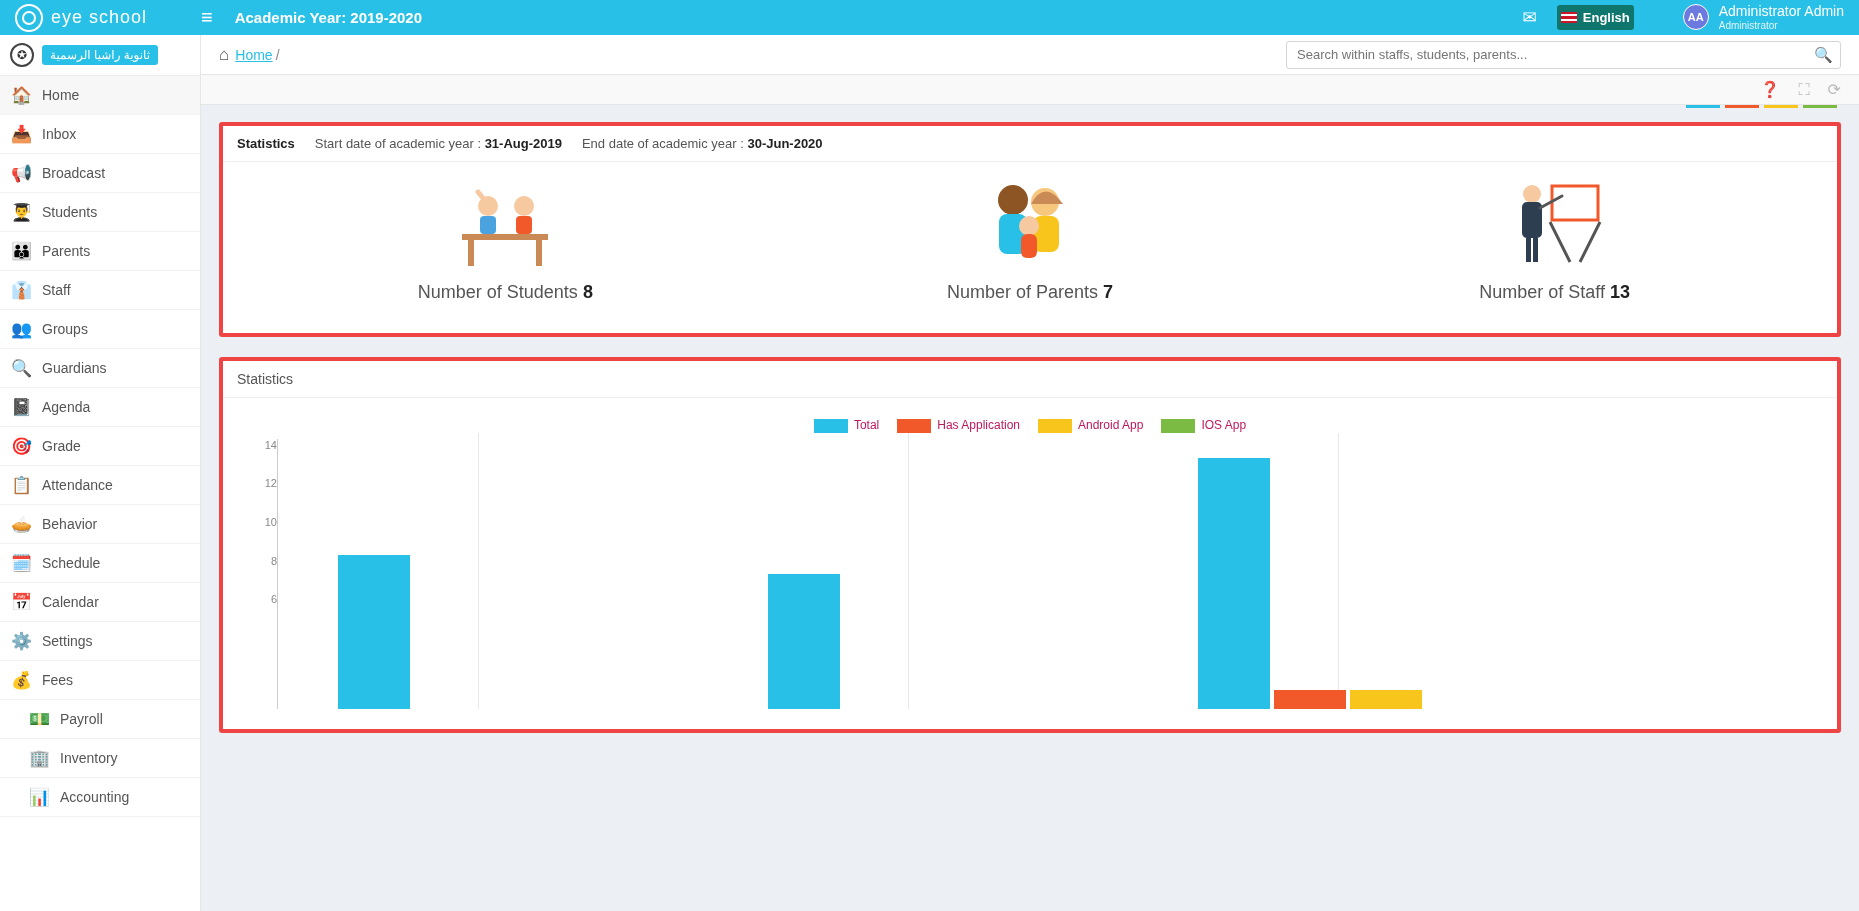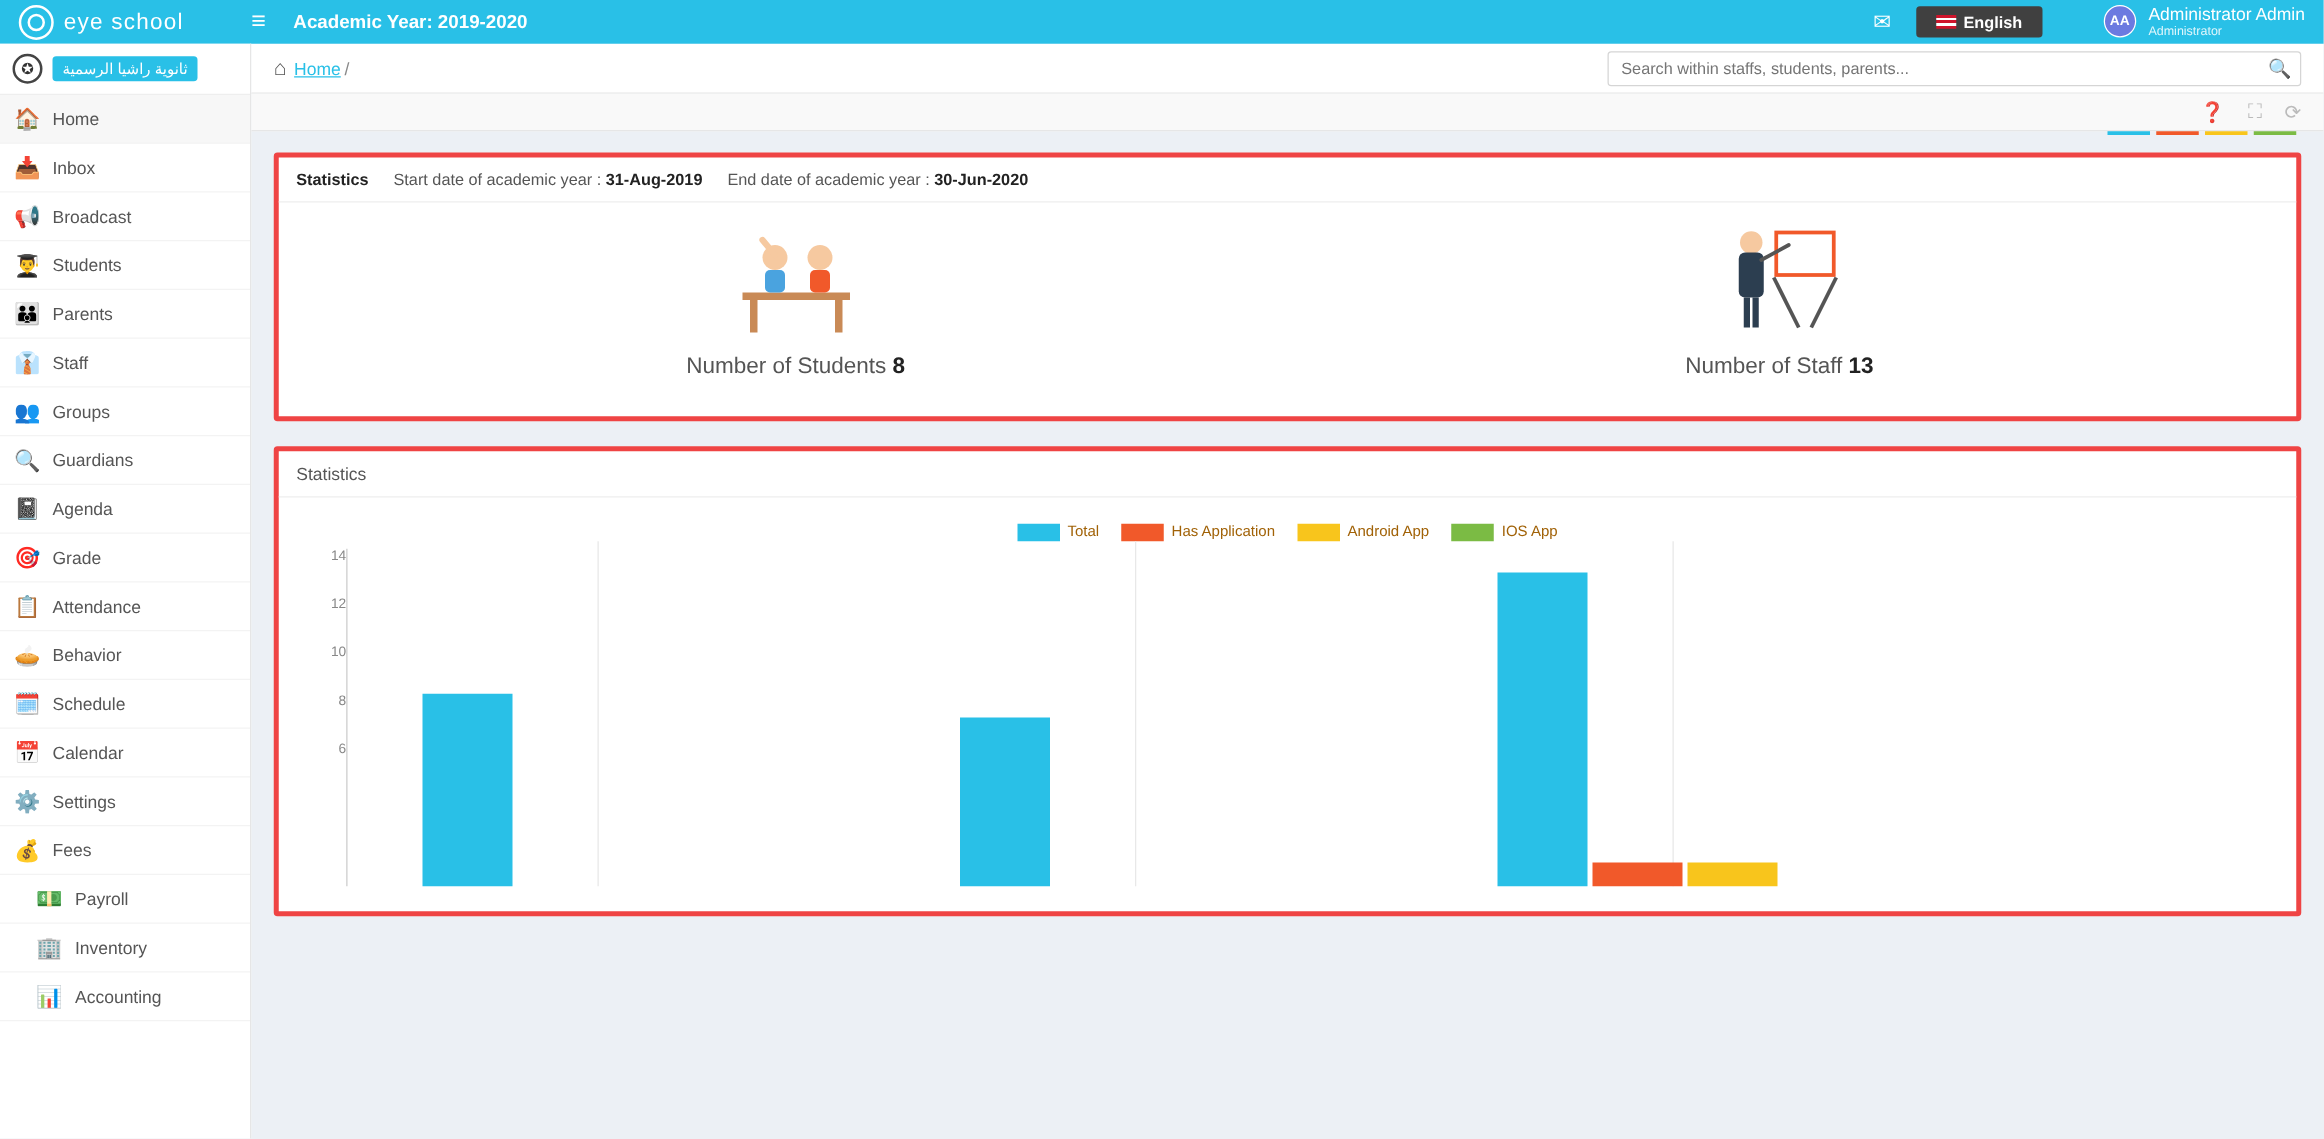--- a/index.html
+++ b/index.html
@@ -6,21 +6,21 @@
 body { font-family: "Segoe UI", Arial, sans-serif; background: #ecf0f5; color: #333; font-size: 14px; overflow: hidden; }
 .topbar { height: 35px; background: #29c0e7; display: flex; align-items: center; padding: 0 15px; color: #fff; }
 .logo { display: flex; align-items: center; gap: 8px; width: 186px; }
 .logo-circle { width: 28px; height: 28px; border: 2px solid #fff; border-radius: 50%; display: flex; align-items: center; justify-content: center; }
 .logo-inner { width: 14px; height: 14px; border: 2px solid #fff; border-radius: 50%; }
 .logo-text { font-size: 18px; font-weight: 300; letter-spacing: 1px; }
 .hamburger { font-size: 20px; cursor: pointer; margin-right: 22px; }
 .ay { font-weight: 600; font-size: 15px; }
 .top-right { margin-left: auto; display: flex; align-items: center; gap: 20px; }
 .mail-icon { font-size: 17px; cursor: pointer; }
-.lang-btn { background: #404040; padding: 5px 16px; border-radius: 3px; display: flex; align-items: center; gap: 6px; cursor: pointer; font-size: 13px; font-weight: 600; }
+.lang-btn { background: #0f766e; padding: 5px 4px; border-radius: 3px; display: flex; align-items: center; gap: 6px; cursor: pointer; font-size: 13px; font-weight: 600; }
 .flag { width: 16px; height: 11px; background: linear-gradient(to bottom, #cf142b 20%, #fff 20%, #fff 40%, #cf142b 40%, #cf142b 60%, #fff 60%, #fff 80%, #cf142b 80%); position: relative; display: inline-block; }
 .avatar-badge { width: 26px; height: 26px; background: #6c7ae0; border-radius: 50%; display: flex; align-items: center; justify-content: center; font-size: 11px; font-weight: 600; border: 1px solid #fff; margin-left: 29px; }
 .user-col { display: flex; flex-direction: column; line-height: 1.2; }
 .user-name { font-size: 14px; }
 .user-role { font-size: 10px; opacity: .85; }
 
 .main-wrap { display: flex; height: calc(911px - 35px); }
 
 .sidebar { width: 201px; background: #fff; border-right: 1px solid #e6e6e6; overflow-y: auto; }
 .school-head { display: flex; align-items: center; gap: 8px; padding: 8px 10px; border-bottom: 1px solid #eee; }
@@ -54,21 +54,21 @@
 .panel-body { padding: 10px 20px 30px; }
 
 .stat-row { display: flex; }
 .stat-card { flex: 1; display: flex; flex-direction: column; align-items: center; gap: 12px; }
 .stat-img { height: 98px; display: flex; align-items: center; justify-content: center; }
 .stat-label { font-size: 18px; color: #555; }
 .stat-label b { color: #222; }
 
 .chart-head { padding: 10px 14px; border-bottom: 1px solid #eee; color: #555; }
 .chart-body { padding: 20px; }
-.legend { display: flex; gap: 18px; justify-content: center; margin-bottom: 6px; font-size: 12px; color: #a16207; }
+.legend { display: flex; gap: 18px; justify-content: center; margin-bottom: 6px; font-size: 12px; color: #be185d; }
 .swatch { display: inline-block; width: 34px; height: 14px; vertical-align: middle; margin-right: 6px; }
 .chart-area { position: relative; height: 270px; display: flex; }
 .y-axis { width: 34px; position: relative; font-size: 11px; color: #888; }
 .y-tick { position: absolute; right: 0; transform: translateY(50%); }
 .plot { flex: 1; position: relative; border-left: 1px solid #ccc; }
 .grid-v { position: absolute; top: -6px; bottom: 0; width: 1px; background: #e8e8e8; }
 .bars-group { position: absolute; bottom: 0; display: flex; align-items: flex-end; gap: 4px; }
 .bar { width: 72px; }
 </style>
 </head>
@@ -225,20 +225,34 @@
                     <rect x="18" y="66" width="6" height="26" fill="#c98a56"></rect>
                     <rect x="86" y="66" width="6" height="26" fill="#c98a56"></rect>
                     <circle cx="38" cy="32" r="10" fill="#f6c9a0"></circle>
                     <rect x="30" y="42" width="16" height="18" rx="4" fill="#4aa3df"></rect>
                     <line x1="28" y1="18" x2="38" y2="30" stroke="#f6c9a0" stroke-width="5" stroke-linecap="round"></line>
                     <circle cx="74" cy="32" r="10" fill="#f6c9a0"></circle>
                     <rect x="66" y="42" width="16" height="18" rx="4" fill="#f1592a"></rect>
                   </svg>
                 </div>
                 <div class="stat-label">Number of Students <b>8</b></div>
+              </div>
+              <div class="stat-card">
+                <div class="stat-img">
+                  <svg width="110" height="95" viewBox="0 0 110 95">
+                    <circle cx="38" cy="26" r="15" fill="#8d5524"></circle>
+                    <rect x="24" y="40" width="28" height="40" rx="8" fill="#29c0e7"></rect>
+                    <circle cx="70" cy="28" r="14" fill="#f8c77e"></circle>
+                    <path d="M56 30 Q70 5 88 30" fill="#c98a56"></path>
+                    <rect x="58" y="42" width="26" height="36" rx="8" fill="#f8c51c"></rect>
+                    <circle cx="54" cy="52" r="10" fill="#f6c9a0"></circle>
+                    <rect x="46" y="60" width="16" height="24" rx="6" fill="#f1592a"></rect>
+                  </svg>
+                </div>
+                <div class="stat-label">Number of Parents <b>7</b></div>
               </div>
               <div class="stat-card">
                 <div class="stat-img">
                   <svg width="110" height="95" viewBox="0 0 110 95">
                     <rect x="52" y="12" width="46" height="34" fill="#fff" stroke="#f1592a" stroke-width="3"></rect>
                     <line x1="50" y1="48" x2="70" y2="88" stroke="#555" stroke-width="3"></line>
                     <line x1="100" y1="48" x2="80" y2="88" stroke="#555" stroke-width="3"></line>
                     <circle cx="32" cy="20" r="9" fill="#f6c9a0"></circle>
                     <rect x="22" y="28" width="20" height="36" rx="5" fill="#2c3e50"></rect>
                     <rect x="26" y="64" width="5" height="24" fill="#2c3e50"></rect>

